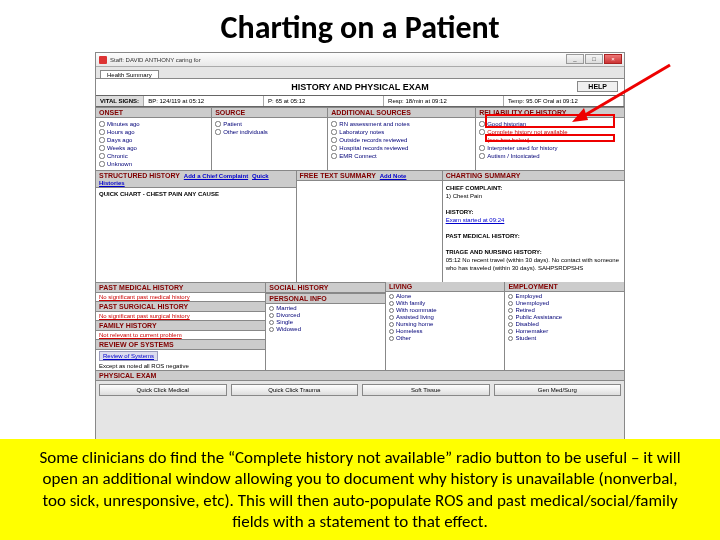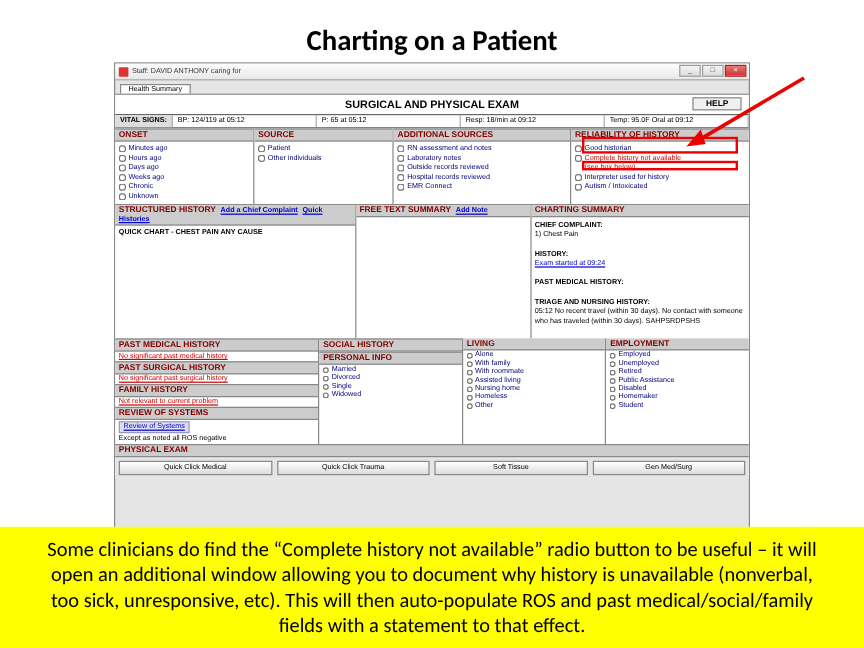--- a/index.html
+++ b/index.html
@@ -1,18 +1,18 @@
 <!DOCTYPE html>
 <html><head>
 <meta charset="utf-8">
 <style>
 *{box-sizing:border-box;margin:0;padding:0;font-family:Arial,sans-serif}
 body{background:#fff;width:720px;height:540px;overflow:hidden}
 .slide{width:720px;height:540px;position:relative}
-.title{font-size:24px;text-align:center;padding:20px 0 4px;font-family:Calibri,sans-serif}
+.title{font-size:32px;text-align:center;padding:8px 0 4px;font-family:Calibri,sans-serif}
 .app-window{position:absolute;left:95px;top:52px;width:530px;height:408px;border:1px solid #888;background:#e5e5e5;font-size:7px}
 .titlebar{height:14px;background:linear-gradient(#fdfdfd,#e8e8e8);border-bottom:1px solid #aaa;display:flex;align-items:center;padding:0 3px;font-size:6px;color:#333;position:relative}
 .titlebar .ico{width:8px;height:8px;background:#d33;margin-right:3px;border-radius:1px}
 .winbtns{position:absolute;right:2px;top:1px;display:flex;gap:1px}
 .winbtn{width:18px;height:10px;border:1px solid #999;background:linear-gradient(#f5f5f5,#ddd);font-size:6px;text-align:center;line-height:8px;color:#333}
 .winbtn.cls{background:linear-gradient(#e77,#c33);color:#fff;border-color:#a22}
 .tab{display:inline-block;background:#fff;border:1px solid #888;border-bottom:none;padding:1px 6px;font-size:6px;margin:2px 0 0 4px;position:relative;top:1px}
 .header{background:#fff;border-top:1px solid #888;text-align:center;font-weight:bold;font-size:9px;padding:3px 0;position:relative}
 .help{position:absolute;right:6px;top:2px;border:1px solid #888;background:#f0f0f0;padding:1px 10px;font-size:7px}
 .vitals{display:flex;border-top:1px solid #666;border-bottom:1px solid #666;background:#fff;font-size:6px}
@@ -60,21 +60,21 @@
   <div class="ico"></div>
   <span>Staff: DAVID ANTHONY caring for</span>
   <div class="winbtns">
    <div class="winbtn">_</div>
    <div class="winbtn">□</div>
    <div class="winbtn cls">×</div>
   </div>
  </div>
  <div><span class="tab">Health Summary</span></div>
  <div class="header">
-  <span>SURGICAL AND PHYSICAL EXAM</span>
+  <span>HISTORY AND PHYSICAL EXAM</span>
   <div class="help">HELP</div>
  </div>
  <div class="vitals">
   <div class="lbl">VITAL SIGNS:</div>
   <div class="vcell">BP: 124/119 at 05:12</div>
   <div class="vcell">P: 65 at 05:12</div>
   <div class="vcell">Resp: 18/min at 09:12</div>
   <div class="vcell">Temp: 95.0F Oral at 09:12</div>
  </div>
 

